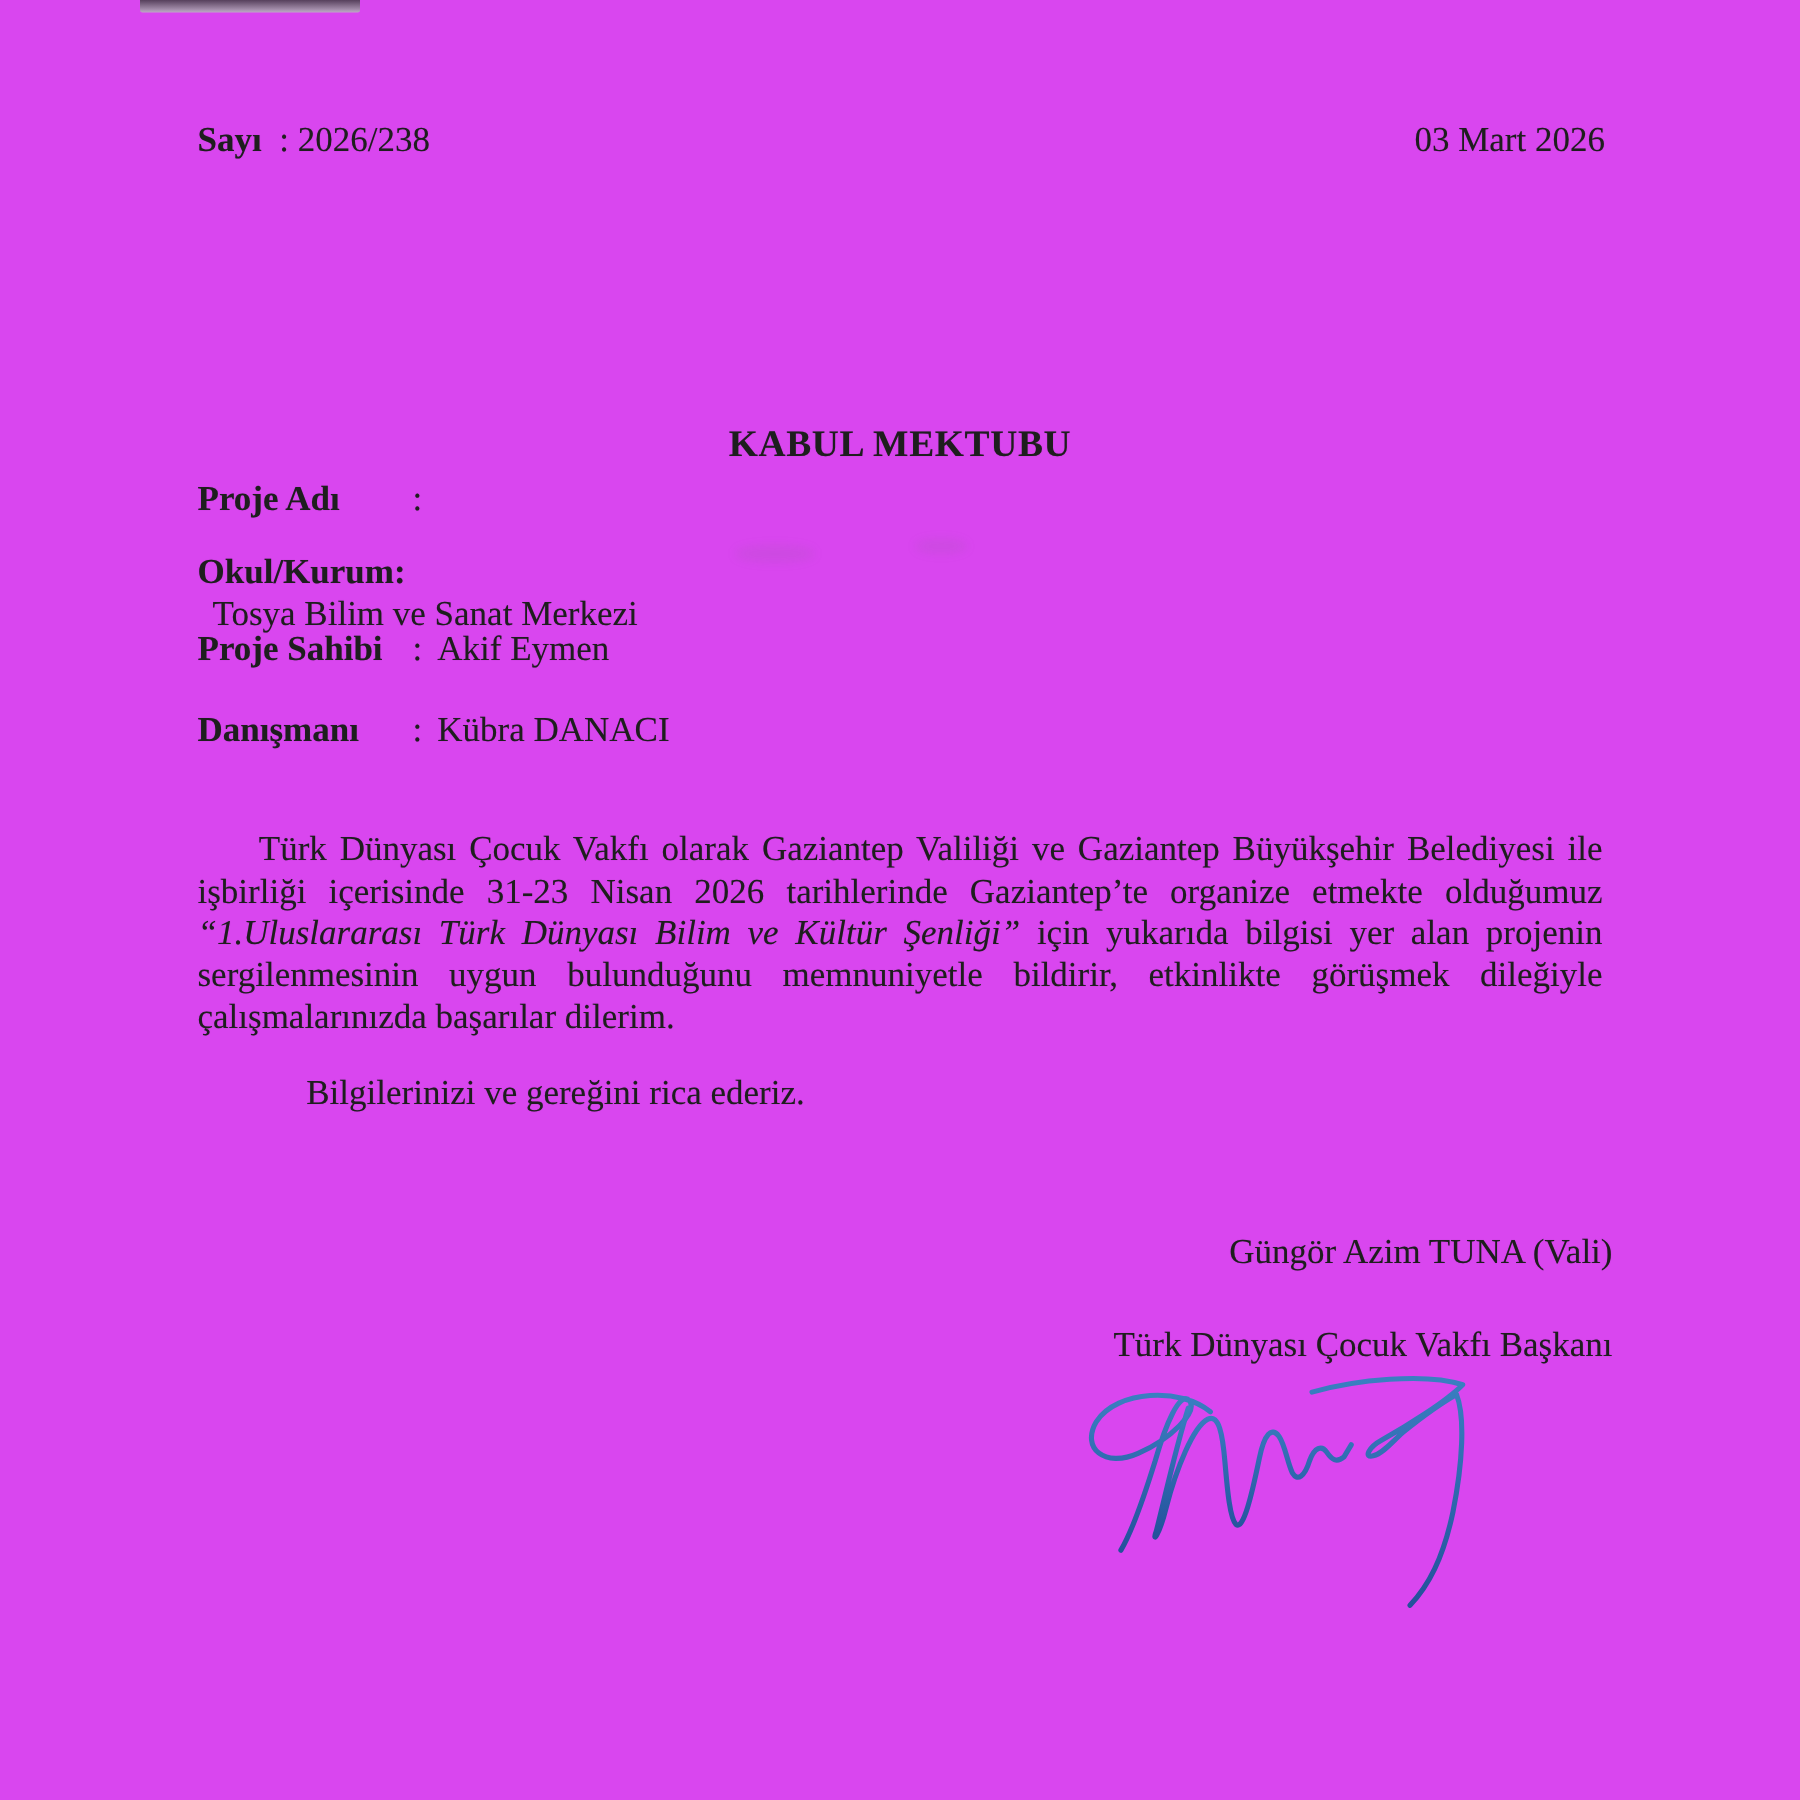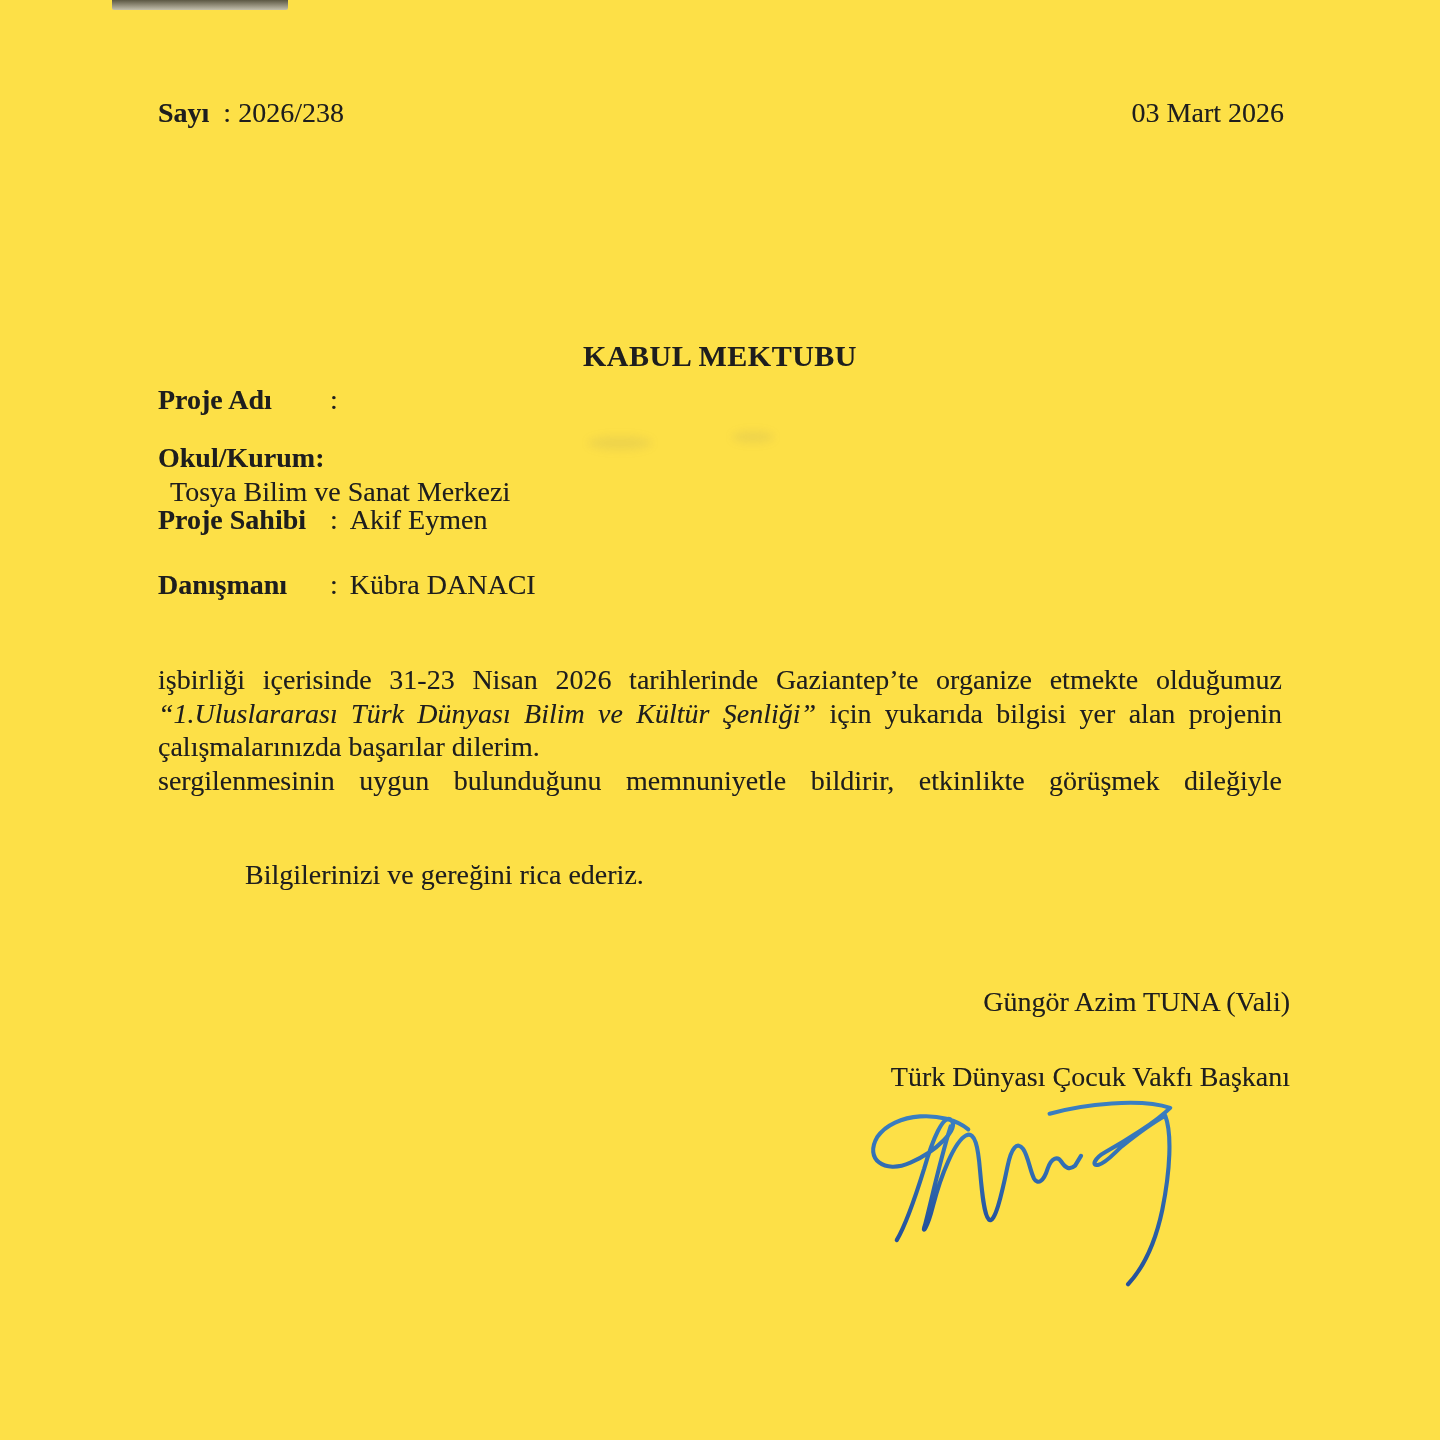--- a/index.html
+++ b/index.html
@@ -1,19 +1,19 @@
 <!DOCTYPE html>
 <html><head>
 <meta charset="utf-8">
 <style>
   html,body{margin:0;padding:0;background:#ffffff;}
   .page{
     position:relative;
     width:1440px;height:1440px;
-    background:#fde047;
+    background:#d946ef;
     font-family:"Liberation Serif","DejaVu Serif",serif;
     color:#1e1e1e;
     overflow:hidden;
     text-shadow:0 0 0.6px rgba(25,25,25,0.35);
   }
   .scan-bar{
     position:absolute;left:112px;top:0;width:176px;height:10px;
     background:linear-gradient(#3f3f42,#b9b9be);
     opacity:.85;border-radius:0 0 2px 2px;
   }
@@ -84,24 +84,25 @@
 
   <div class="field f2">
     <span class="flabel">Proje Sahibi</span><span class="fcolon">:</span><span class="fvalue">Akif Eymen</span>
   </div>
 
   <div class="field f3">
     <span class="flabel">Danışmanı</span><span class="fcolon">:</span><span class="fvalue">Kübra DANACI</span>
   </div>
 
   <div class="body-par">
+    <div class="bl first">Türk Dünyası Çocuk Vakfı olarak Gaziantep Valiliği ve Gaziantep Büyükşehir Belediyesi ile</div>
     <div class="bl">işbirliği içerisinde 31-23 Nisan 2026 tarihlerinde Gaziantep’te organize etmekte olduğumuz</div>
     <div class="bl"><span class="it">“1.Uluslararası Türk Dünyası Bilim ve Kültür Şenliği”</span><span> için yukarıda bilgisi yer alan projenin</span></div>
+    <div class="bl">sergilenmesinin uygun bulunduğunu memnuniyetle bildirir, etkinlikte görüşmek dileğiyle</div>
     <div class="bl last">çalışmalarınızda başarılar dilerim.</div>
-    <div class="bl">sergilenmesinin uygun bulunduğunu memnuniyetle bildirir, etkinlikte görüşmek dileğiyle</div>
   </div>
 
   <div class="line closing">Bilgilerinizi ve gereğini rica ederiz.</div>
 
   <div class="sig-block">
     <div>Güngör Azim TUNA (Vali)</div>
     <div class="sig-role">Türk Dünyası Çocuk Vakfı Başkanı</div>
   </div>
 
   <svg class="sig-ink" viewBox="0 0 340 200" fill="none" xmlns="http://www.w3.org/2000/svg">

